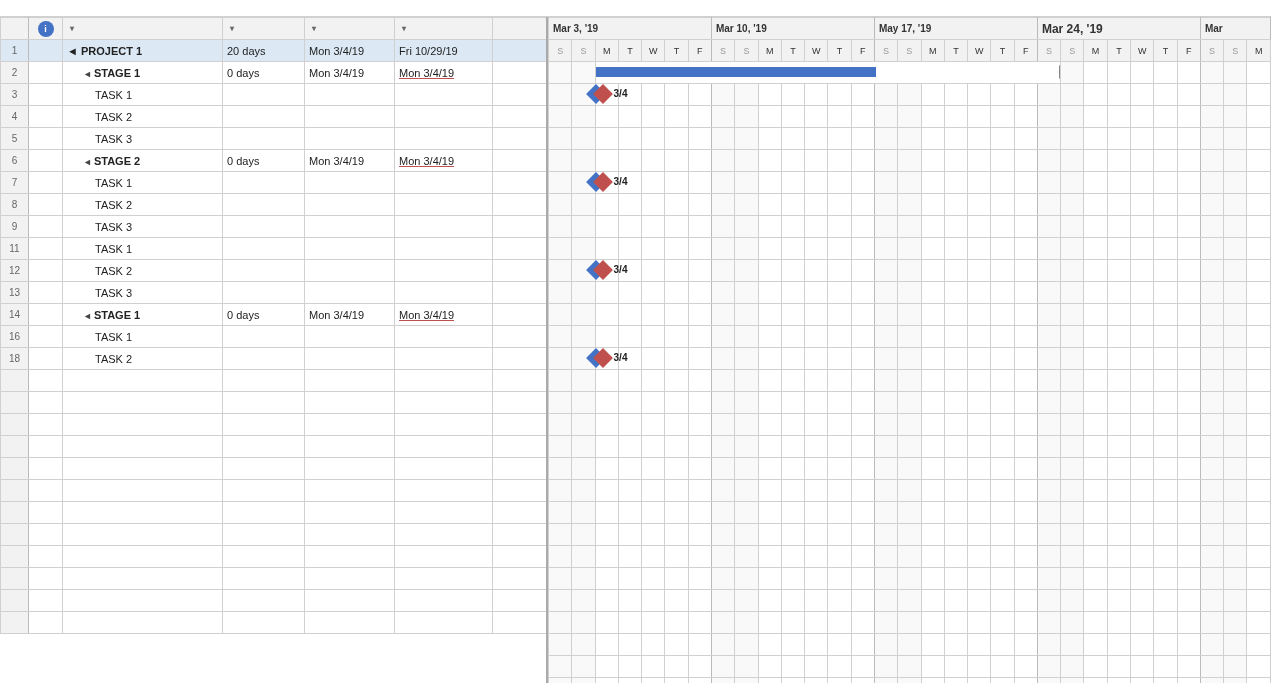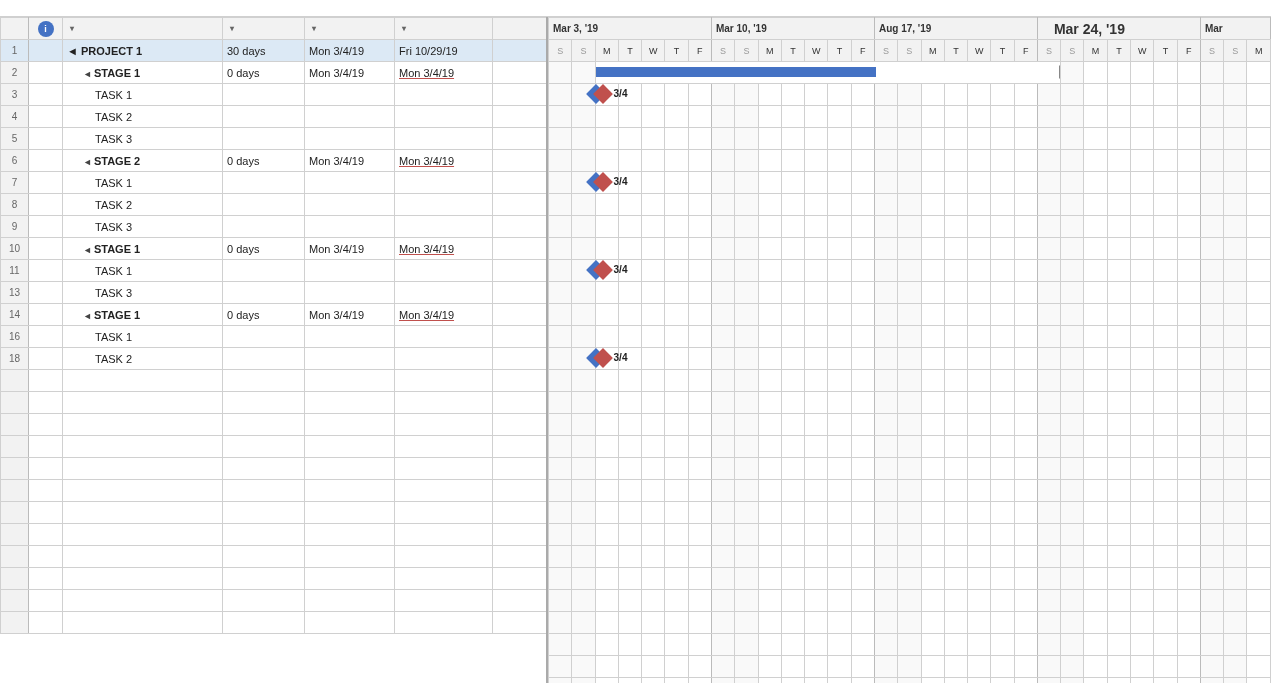--- a/index.html
+++ b/index.html
@@ -237,21 +237,21 @@
                 <span></span>
               </div>
             </th>
           </tr>
         </thead>
         <tbody id="task-tbody">
         <tr class="row-selected">
               <td class="row-num">1</td>
               <td class="info-col"></td>
               <td><span class="task-project">◄ PROJECT 1</span></td>
-              <td>30 days</td>
+              <td>20 days</td>
               <td>Mon 3/4/19</td>
               <td>Fri 10/29/19</td>
               <td></td>
             </tr>
             <tr>
               <td class="row-num">2</td>
               <td class="info-col"></td>
               <td><span class="task-stage"><span class="collapse-icon">◄</span>STAGE 1</span></td>
               <td>0 days</td>
               <td>Mon 3/4/19</td>
@@ -315,32 +315,32 @@
             <tr>
               <td class="row-num">9</td>
               <td class="info-col"></td>
               <td><span class="task-subtask">TASK 3</span></td>
               <td></td>
               <td></td>
               <td></td>
               <td></td>
             </tr>
             <tr>
-              <td class="row-num">10</td>
-              <td class="info-col"></td>
-              <td><span class="task-stage"><span class="collapse-icon">◄</span>STAGE 1</span></td>
-              <td>0 days</td>
-              <td>Mon 3/4/19</td>
-              <td><span class="finish-underline">Mon 3/4/19</span></td>
-              <td></td>
-            </tr>
-            <tr>
               <td class="row-num">11</td>
               <td class="info-col"></td>
               <td><span class="task-subtask">TASK 1</span></td>
+              <td></td>
+              <td></td>
+              <td></td>
+              <td></td>
+            </tr>
+            <tr>
+              <td class="row-num">12</td>
+              <td class="info-col"></td>
+              <td><span class="task-subtask">TASK 2</span></td>
               <td></td>
               <td></td>
               <td></td>
               <td></td>
             </tr>
             <tr>
               <td class="row-num">13</td>
               <td class="info-col"></td>
               <td><span class="task-subtask">TASK 3</span></td>
               <td></td>
@@ -519,22 +519,22 @@
             <col style="width: 14px;">
             <col style="width: 14px;">
             <col style="width: 14px;">
             <col style="width: 14px;">
             <col style="width: 14px;">
           </colgroup>
         <thead id="gantt-thead">
         <tr>
               <th colspan="7" style="text-align: left; padding-left: 4px; font-size: 10px; border-right: 1px solid rgb(187, 187, 187);">Mar 3, '19</th>
               <th colspan="7" style="text-align: left; padding-left: 4px; font-size: 10px; border-right: 1px solid rgb(187, 187, 187);">Mar 10, '19</th>
-              <th colspan="7" style="text-align: left; padding-left: 4px; font-size: 10px; border-right: 1px solid rgb(187, 187, 187);">Aug 17, '19</th>
-              <th colspan="7" style="text-align: left; padding-left: 16px; font-size: 14px; border-right: 1px solid rgb(187, 187, 187);">Mar 24, '19</th>
+              <th colspan="7" style="text-align: left; padding-left: 4px; font-size: 10px; border-right: 1px solid rgb(187, 187, 187);">May 17, '19</th>
+              <th colspan="7" style="text-align: left; padding-left: 4px; font-size: 12px; border-right: 1px solid rgb(187, 187, 187);">Mar 24, '19</th>
               <th colspan="3" style="text-align: left; padding-left: 4px; font-size: 10px; border-right: 1px solid rgb(187, 187, 187);">Mar</th>
             </tr>
             <tr class="gantt-day-row">
               <th class="weekend">S</th>
               <th class="weekend">S</th>
               <th>M</th>
               <th>T</th>
               <th>W</th>
               <th>T</th>
               <th style="border-right: 1px solid rgb(187, 187, 187);">F</th>

